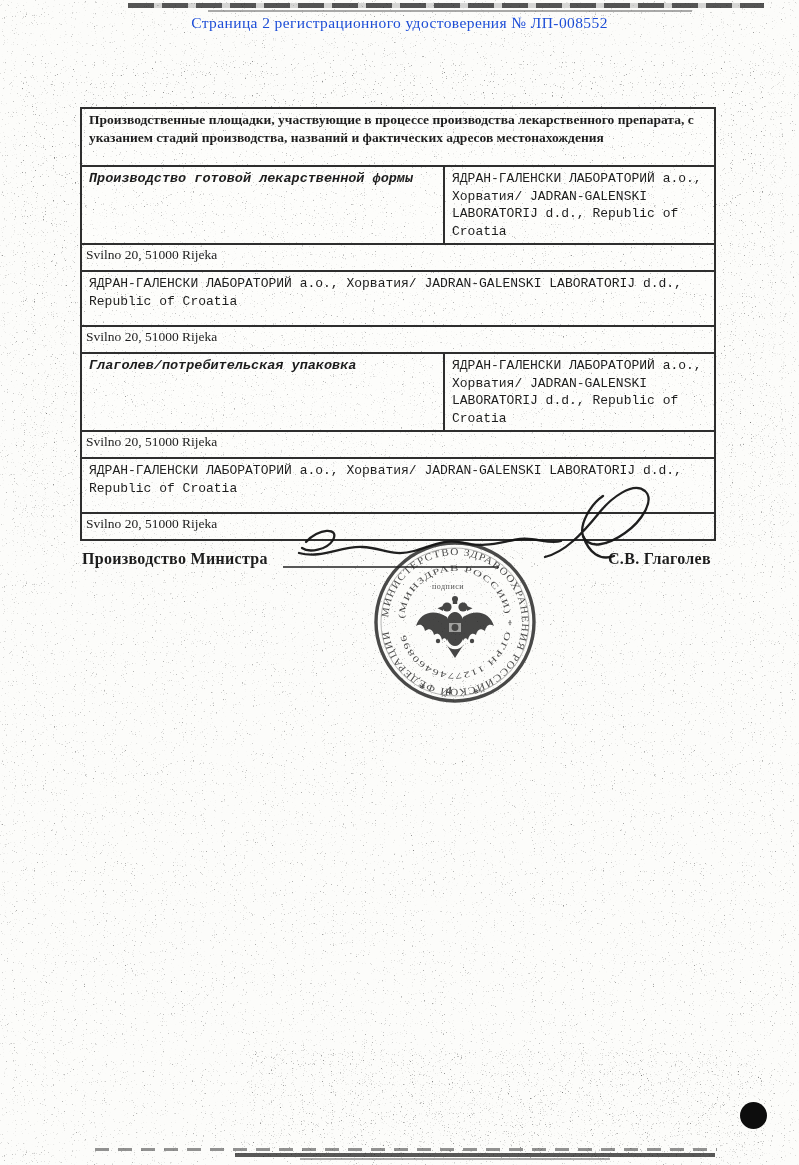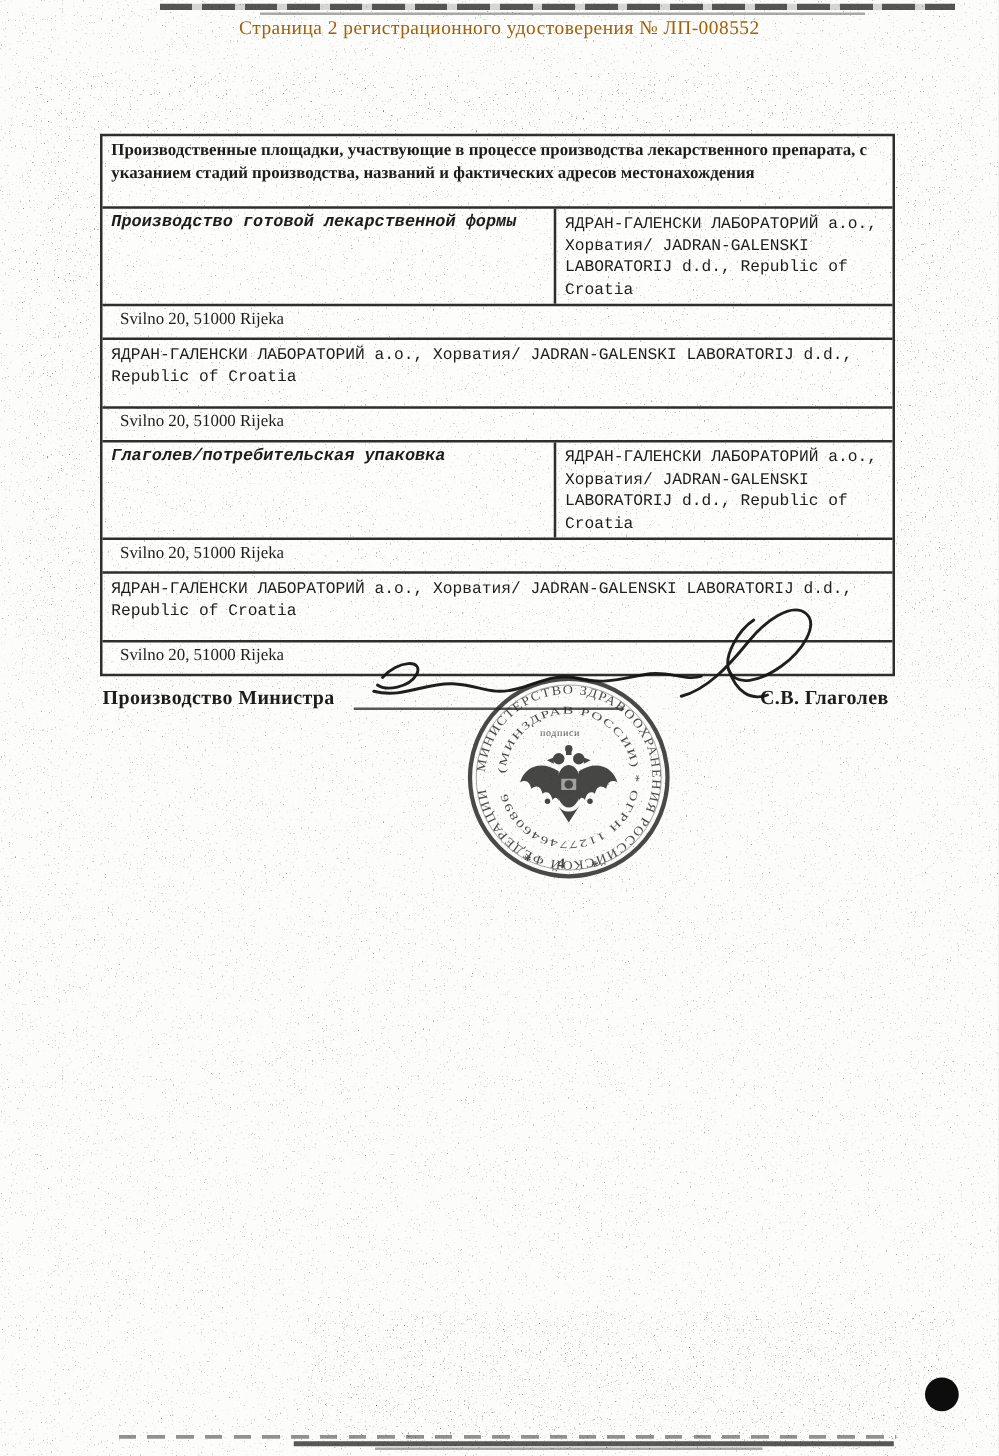--- a/index.html
+++ b/index.html
@@ -1,37 +1,37 @@
 <!DOCTYPE html>
 <html><head>
 <meta charset="utf-8">
 <style>
   html,body{margin:0;padding:0;background:#e8e8e6;}
   .page{position:relative;width:799px;height:1165px;background:#fcfcfa;overflow:hidden;
         font-family:"Liberation Serif", serif;color:#1d1d1d;}
   .doc-title{position:absolute;top:14px;left:0;width:100%;text-align:center;
-             font-size:15.5px;letter-spacing:.4px;color:#a16207;}
+             font-size:15.5px;letter-spacing:.4px;color:#1d4ed8;}
   
   .streak-top-1{position:absolute;left:128px;top:3px;width:636px;height:5px;opacity:.8;
      background:repeating-linear-gradient(90deg,#2b2b2b 0 26px,rgba(60,60,60,.25) 26px 34px);}
   .streak-top-2{position:absolute;left:208px;top:10px;width:484px;height:2px;background:#555;opacity:.5;}
   .streak-bot-1{position:absolute;left:95px;top:1148px;width:622px;height:3px;opacity:.55;
      background:repeating-linear-gradient(90deg,#3a3a3a 0 14px,transparent 14px 23px);}
   .streak-bot-2{position:absolute;left:235px;top:1153px;width:480px;height:3.5px;background:#2e2e2e;opacity:.8;}
   .streak-bot-3{position:absolute;left:300px;top:1158px;width:310px;height:2px;background:#555;opacity:.5;}
   .punch-dot{position:absolute;left:740px;top:1102px;width:27px;height:27px;border-radius:50%;background:#0d0d0d;}
   
   .mfg-table{position:absolute;left:80px;top:107px;width:636px;border:2px solid #2e2e2e;box-sizing:border-box;background:rgba(255,255,255,.25);}
   .thead{padding:2px 7px 3px;font-weight:bold;font-size:13.5px;line-height:1.32;
          border-bottom:2px solid #2e2e2e;min-height:51px;}
   .row2{display:flex;border-bottom:2px solid #2e2e2e;min-height:53px;font-family:Liberation Mono, monospace;}
   .stage{width:363px;box-sizing:border-box;padding:3px 7px;border-right:2px solid #2e2e2e;
          font-style:italic;font-weight:bold;font-size:13.5px;line-height:1.35;}
   .mfr{flex:1;box-sizing:border-box;padding:3px 7px;font-size:13px;line-height:1.35;}
-  .addr{padding:2px 14px;font-size:13.5px;min-height:21px;border-bottom:2px solid #2e2e2e;}
+  .addr{padding:2px 4px;font-size:13.5px;min-height:21px;border-bottom:2px solid #2e2e2e;}
   .addr.last{border-bottom:none;}
   
   .sig-left{position:absolute;left:82px;top:550px;font-size:16px;font-weight:bold;letter-spacing:.3px;}
   .sig-right{position:absolute;left:608px;top:550px;font-size:16px;font-weight:bold;letter-spacing:.3px;text-align:center;}
   .sig-line{position:absolute;left:283px;top:566px;width:216px;height:1.6px;background:#3a3a3a;opacity:.85;}
   .stamp-svg{position:absolute;left:367px;top:535px;filter:blur(.25px);}
   .ink-svg{position:absolute;left:280px;top:470px;}
   .noise-svg{position:absolute;left:0;top:0;pointer-events:none;}
   .over{z-index:30;} .mid{z-index:20;} .under{z-index:10;}
 </style>

